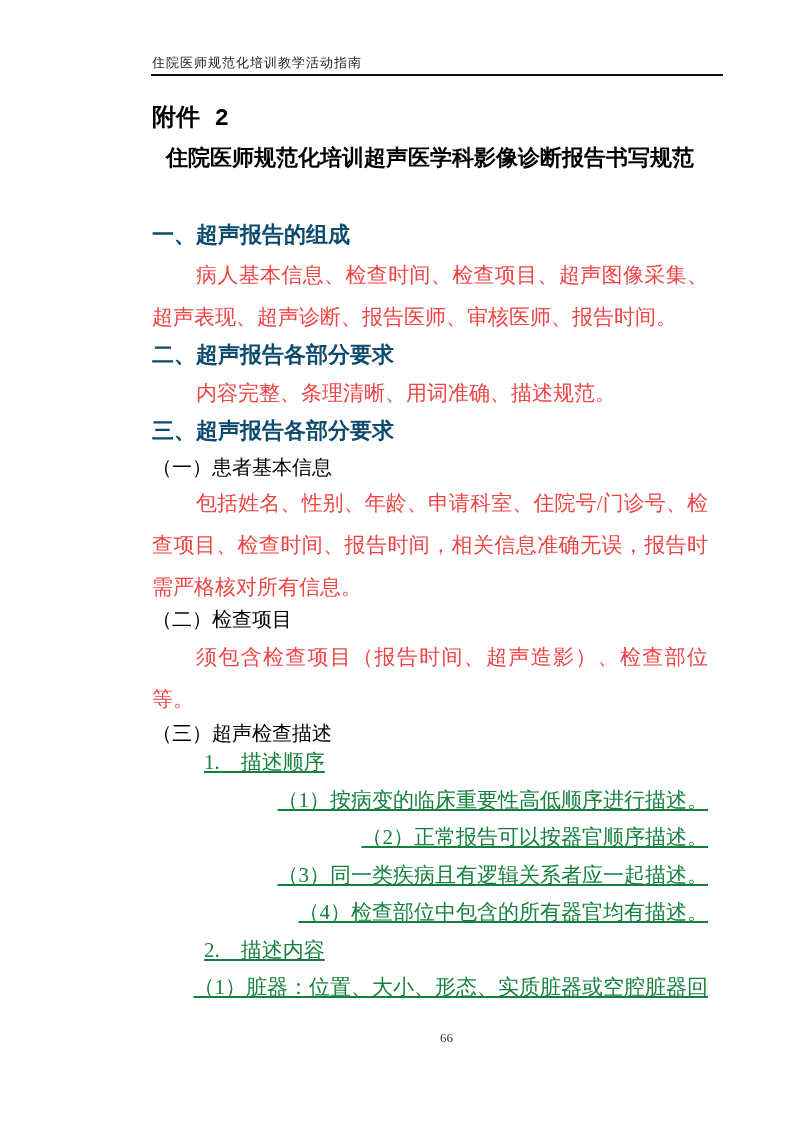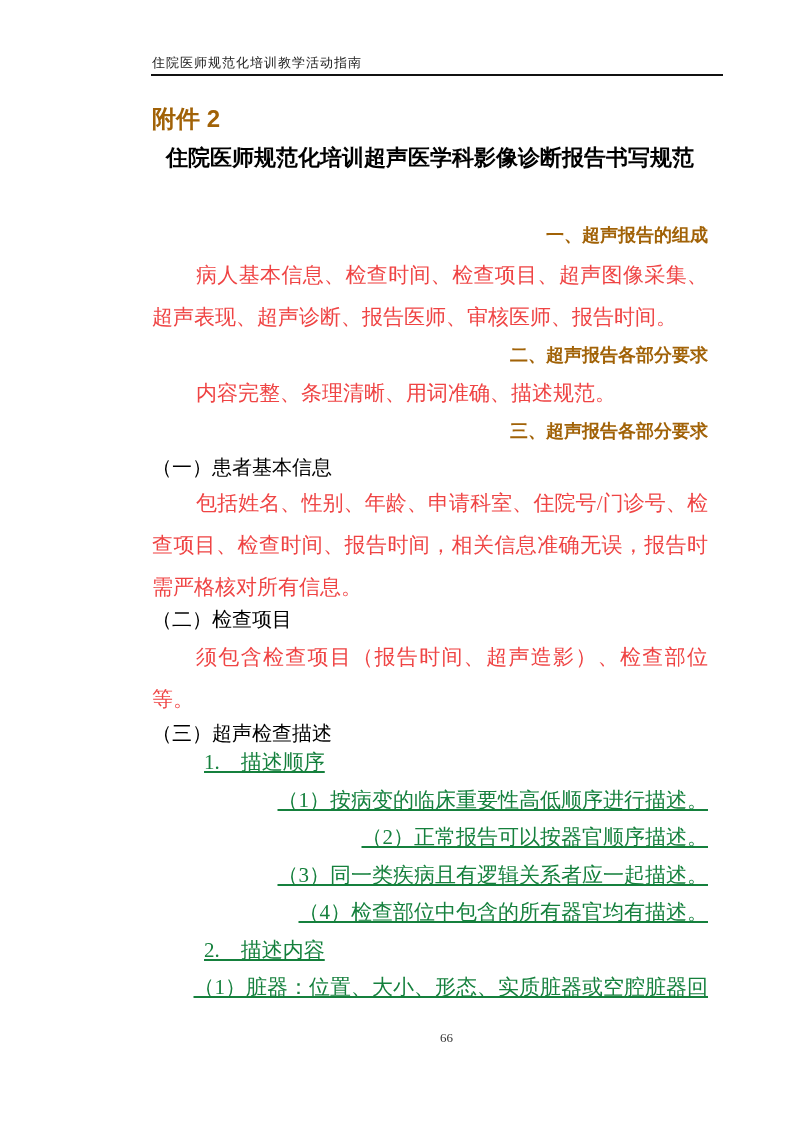--- a/index.html
+++ b/index.html
@@ -31,40 +31,39 @@
     background: #111111;
   }
   
   .content {
     position: absolute;
     left: 120px; top: 0;
     width: 556px;
   }
   .attachment {
     margin-top: 102px;
-    font-family: Liberation Sans, sans-serif;
+    font-family: Liberation Mono, monospace;
     font-weight: bold;
     font-size: 24px; line-height: 34px;
-    color: #a16207;
+    color: #000000;
   }
   .doc-title {
     margin-top: 4px;
     font-family: "Liberation Sans", "DejaVu Sans", sans-serif;
     font-weight: bold;
     font-size: 22px; line-height: 36px;
     text-align: center;
     color: #000000;
     white-space: nowrap;
   }
   .sec {
     font-family: "Liberation Sans", "DejaVu Sans", sans-serif;
     font-weight: bold;
-    font-size: 18px; line-height: 34px;
-    color: #a16207;
-    text-align: right;
+    font-size: 22px; line-height: 34px;
+    color: #0c4a6e;
   }
   .sec-1 { margin-top: 42px; }
   .sub {
     font-family: "Liberation Serif", "DejaVu Serif", serif;
     font-weight: normal;
     font-size: 20px; line-height: 34px;
     color: #000000;
   }
   .sub-1 { margin-top: 2px; }
   .sub-2 { margin-top: -6px; }

